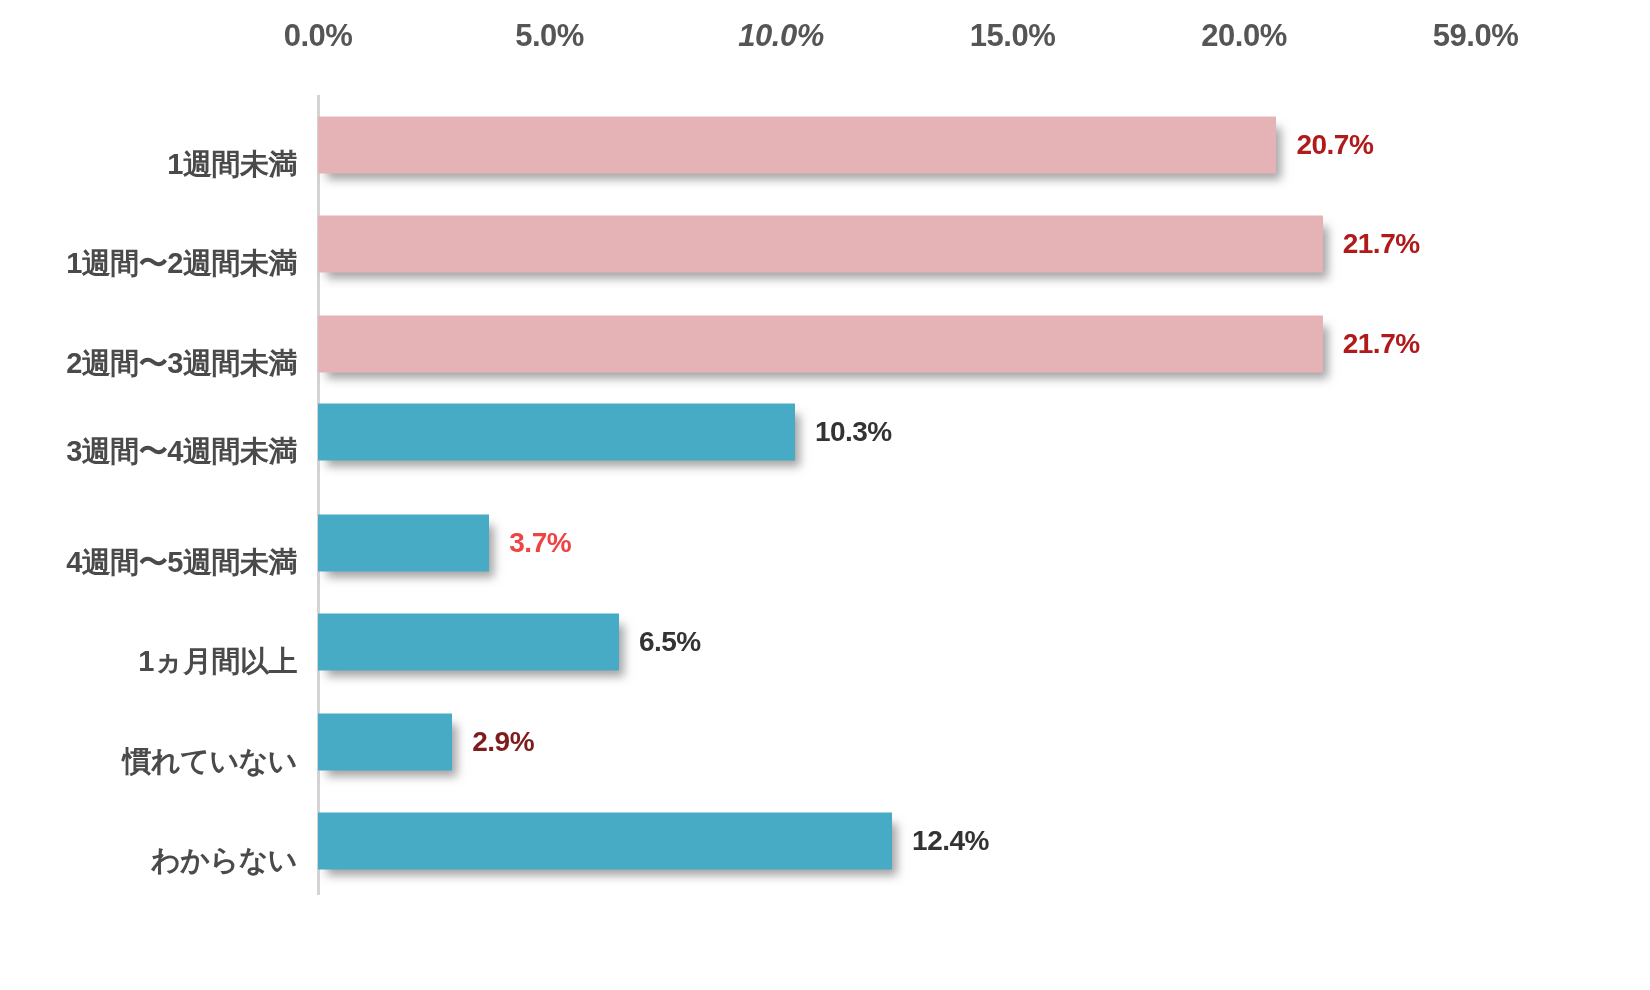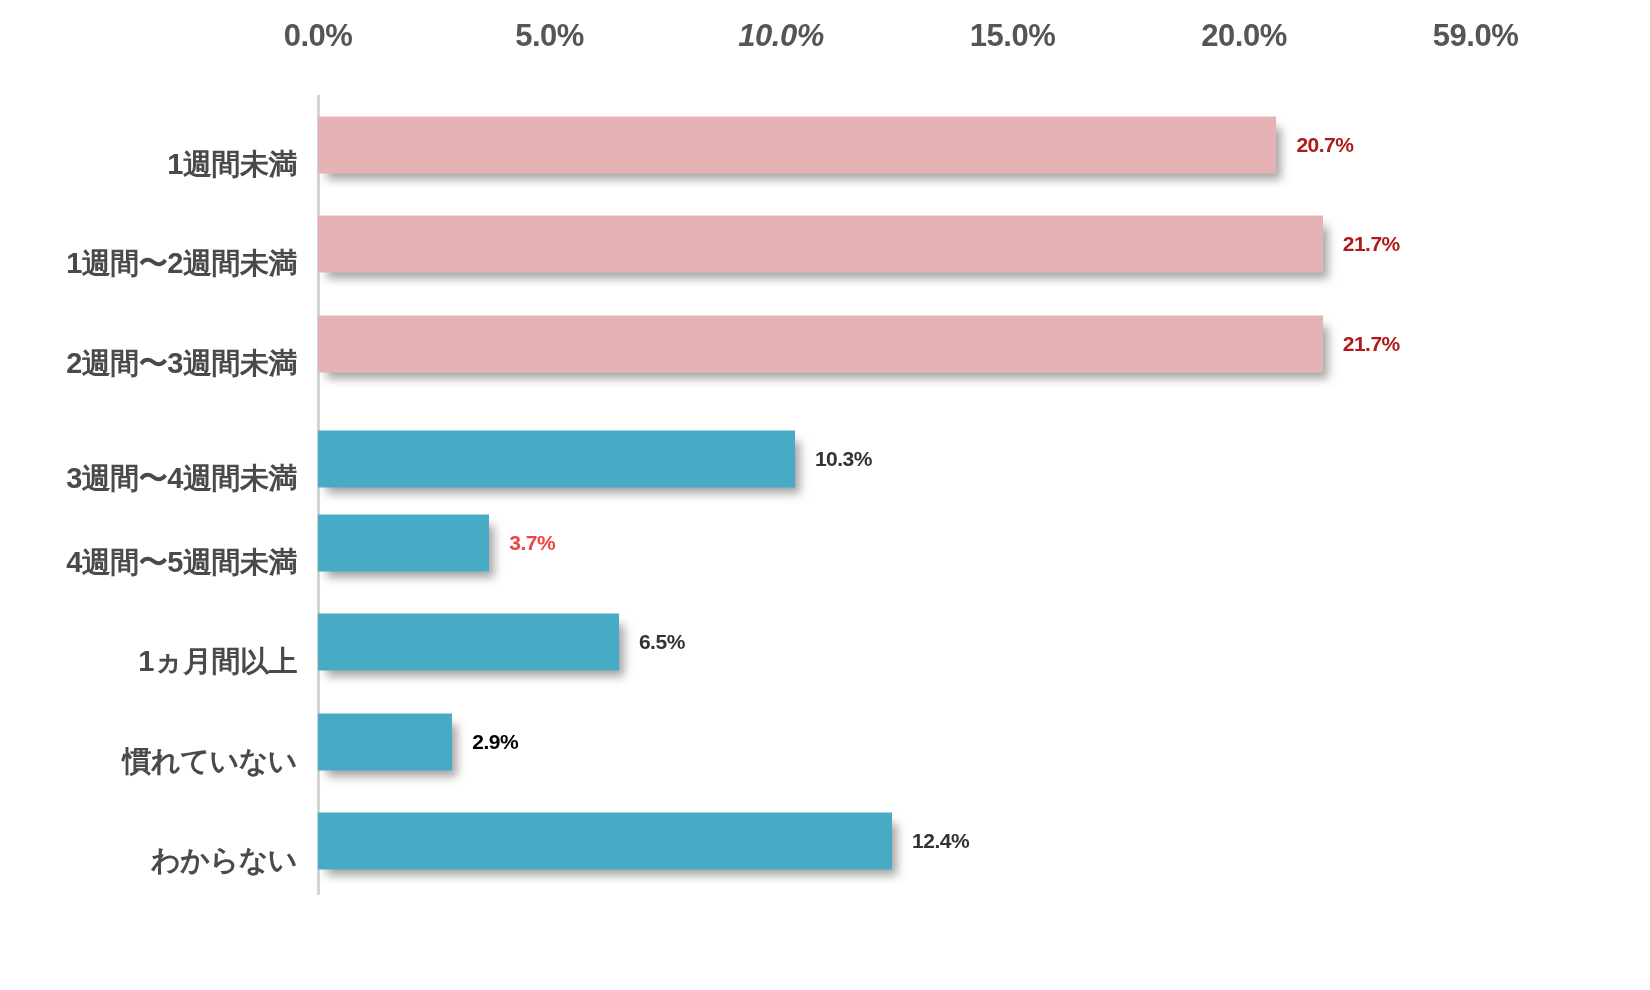--- a/index.html
+++ b/index.html
@@ -83,21 +83,21 @@
     top: 50%;
     transform: translateY(-50%);
     height: 57px;
     box-shadow: 7px 8px 9px -2px rgba(90, 90, 90, 0.55);
   }
 
   .value-label {
     position: absolute;
     top: 50%;
     transform: translateY(-50%);
-    font-size: 21px;
+    font-size: 28px;
     font-weight: bold;
     white-space: nowrap;
     letter-spacing: -0.5px;
   }
 </style>
 </head>
 <body>
 
 <div id="chart-root">
 
@@ -120,39 +120,39 @@
       <div class="row" style="top: 194.5px; width: 1650px;">
         <div class="cat-label">1週間〜2週間未満</div>
         <div class="bar" style="width: 1004.71px; background: rgb(229, 179, 181);"></div>
         <div class="value-label" style="left: 1342.71px; color: rgb(176, 26, 26);">21.7%</div>
       </div>
       <div class="row" style="top: 294px; width: 1650px;">
         <div class="cat-label">2週間〜3週間未満</div>
         <div class="bar" style="width: 1004.71px; background: rgb(229, 179, 181);"></div>
         <div class="value-label" style="left: 1342.71px; color: rgb(176, 26, 26);">21.7%</div>
       </div>
-      <div class="row" style="top: 409px; width: 1650px;">
+      <div class="row" style="top: 382px; width: 1650px;">
         <div class="cat-label">3週間〜4週間未満</div>
         <div class="bar" style="width: 476.89px; background: rgb(71, 171, 197);"></div>
         <div class="value-label" style="left: 814.89px; color: rgb(51, 51, 51);">10.3%</div>
       </div>
       <div class="row" style="top: 493px; width: 1650px;">
         <div class="cat-label">4週間〜5週間未満</div>
         <div class="bar" style="width: 171.31px; background: rgb(71, 171, 197);"></div>
         <div class="value-label" style="left: 509.31px; color: #ef4444;">3.7%</div>
       </div>
       <div class="row" style="top: 592.5px; width: 1650px;">
         <div class="cat-label">1ヵ月間以上</div>
         <div class="bar" style="width: 300.95px; background: rgb(71, 171, 197);"></div>
         <div class="value-label" style="left: 638.95px; color: rgb(51, 51, 51);">6.5%</div>
       </div>
       <div class="row" style="top: 692px; width: 1650px;">
         <div class="cat-label">慣れていない</div>
         <div class="bar" style="width: 134.27px; background: rgb(71, 171, 197);"></div>
-        <div class="value-label" style="left: 472.27px; color: #000000;">2.9%</div>
+        <div class="value-label" style="left: 472.27px; color: #7f1d1d;">2.9%</div>
       </div>
       <div class="row" style="top: 791.5px; width: 1650px;">
         <div class="cat-label">わからない</div>
         <div class="bar" style="width: 574.12px; background: rgb(71, 171, 197);"></div>
         <div class="value-label" style="left: 912.12px; color: rgb(51, 51, 51);">12.4%</div>
       </div>
     </div>
 
 </div>
 

